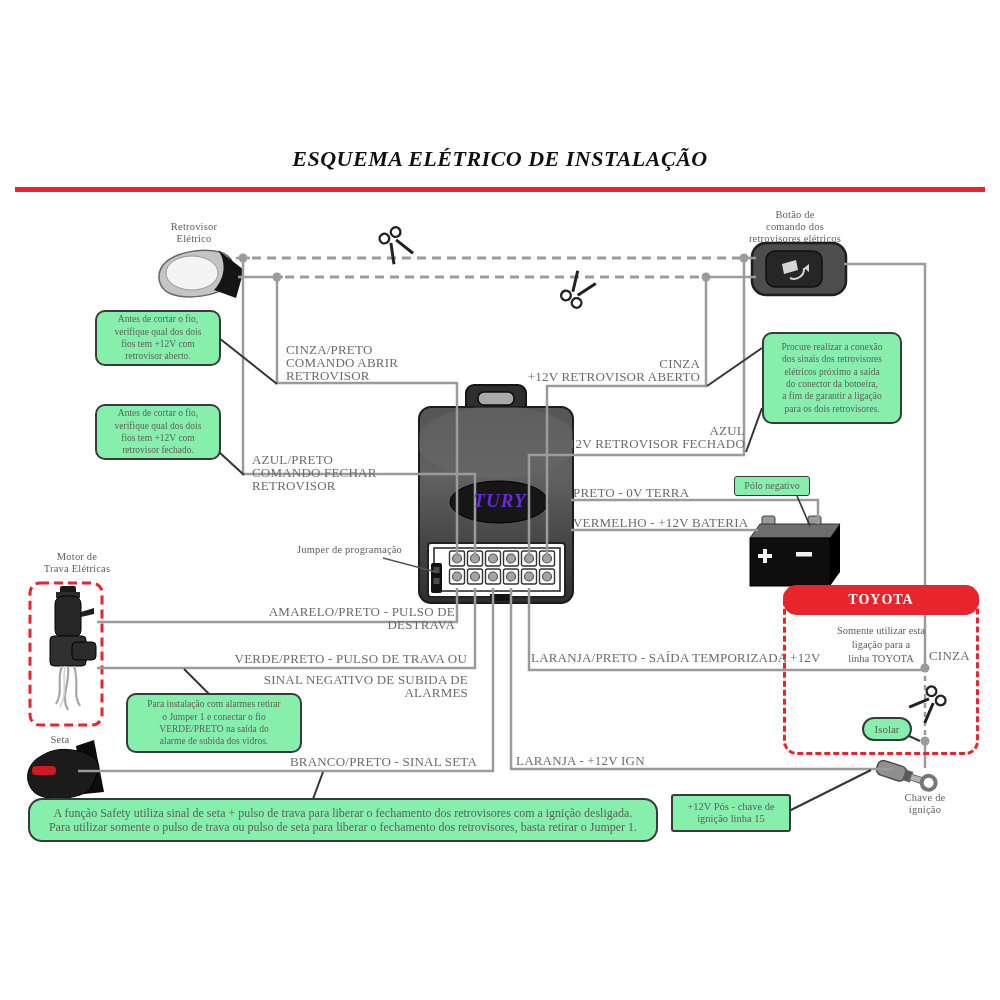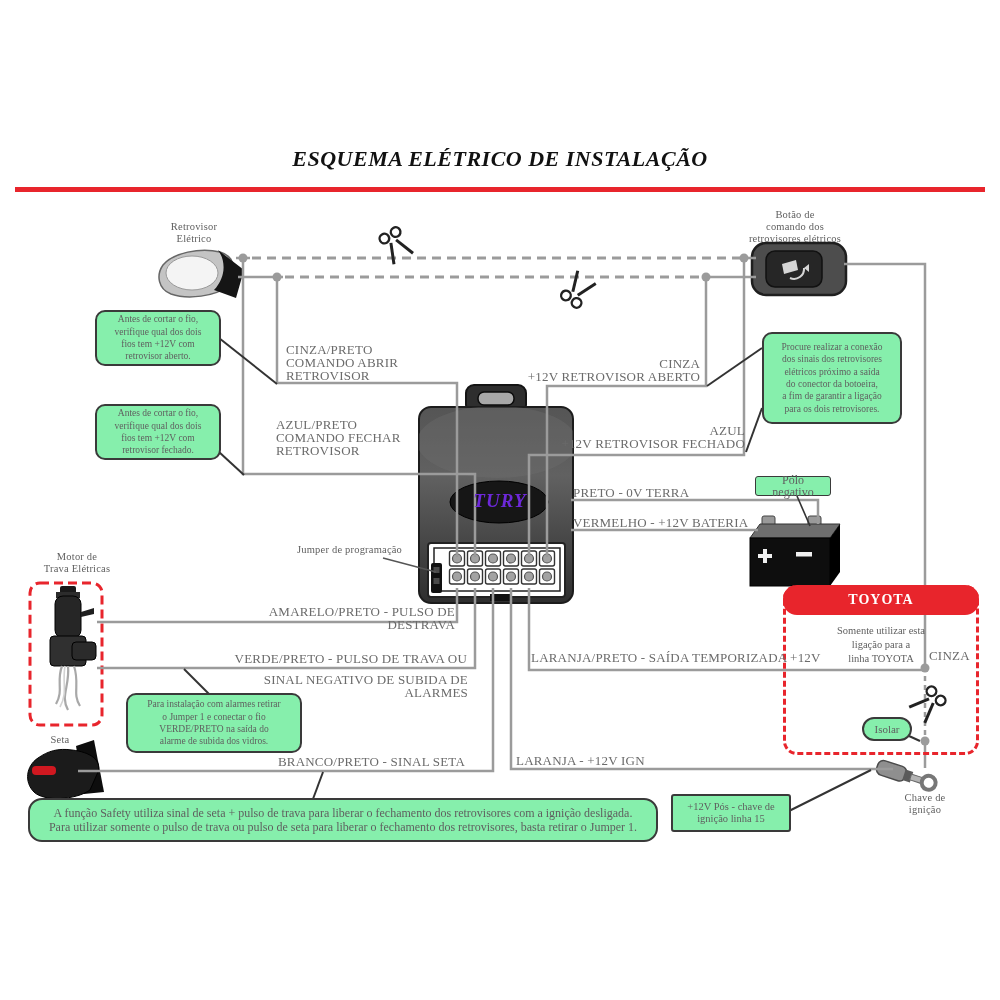--- a/index.html
+++ b/index.html
@@ -213,34 +213,34 @@
   <div class="lbl small ctr txtz" style="left:22px;top:551px;width:110px;">Motor de
 Trava Elétricas</div>
   <div class="lbl small ctr txtz" style="left:38px;top:734px;width:44px;">Seta</div>
   <div class="lbl small ctr txtz" style="left:888px;top:792px;width:74px;">Chave de
 ignição</div>
   <div class="lbl small txtz" style="left:297px;top:544px;">Jumper de programação</div>
 
   <div class="lbl txtz" style="left:286px;top:343px;width:130px;">CINZA/PRETO
 COMANDO ABRIR
 RETROVISOR</div>
-  <div class="lbl txtz" style="left:252px;top:418px;width:140px;margin-left:24px;">AZUL/PRETO
+  <div class="lbl txtz" style="left:252px;top:453px;width:140px;">AZUL/PRETO
 COMANDO FECHAR
 RETROVISOR</div>
   <div class="lbl rgt txtz" style="left:480px;top:357px;width:220px;">CINZA
 +12V RETROVISOR ABERTO</div>
   <div class="lbl rgt txtz" style="left:525px;top:424px;width:220px;">AZUL
 +12V RETROVISOR FECHADO</div>
   <div class="lbl txtz" style="left:573px;top:486px;">PRETO - 0V TERRA</div>
   <div class="lbl txtz" style="left:573px;top:516px;">VERMELHO - +12V BATERIA</div>
   <div class="lbl rgt txtz" style="left:205px;top:605px;width:250px;">AMARELO/PRETO - PULSO DE DESTRAVA</div>
   <div class="lbl rgt txtz" style="left:215px;top:652px;width:252px;">VERDE/PRETO - PULSO DE TRAVA OU</div>
   <div class="lbl rgt txtz" style="left:203px;top:673px;width:265px;">SINAL NEGATIVO DE SUBIDA DE ALARMES</div>
   <div class="lbl txtz" style="left:531px;top:651px;">LARANJA/PRETO - SAÍDA TEMPORIZADA +12V</div>
-  <div class="lbl rgt txtz" style="left:265px;top:755px;width:200px;">BRANCO/PRETO - SINAL SETA</div>
+  <div class="lbl rgt txtz" style="left:277px;top:755px;width:200px;">BRANCO/PRETO - SINAL SETA</div>
   <div class="lbl txtz" style="left:516px;top:754px;">LARANJA - +12V IGN</div>
 
   <div class="callout" style="left:95px;top:310px;width:126px;height:56px;">Antes de cortar o fio,
 verifique qual dos dois
 fios tem +12V com
 retrovisor aberto.</div>
   <div class="callout" style="left:95px;top:404px;width:126px;height:56px;">Antes de cortar o fio,
 verifique qual dos dois
 fios tem +12V com
 retrovisor fechado.</div>
@@ -251,21 +251,21 @@
 a fim de garantir a ligação
 para os dois retrovisores.</div>
   <div class="callout" style="left:126px;top:693px;width:176px;height:60px;">Para instalação com alarmes retirar
 o Jumper 1 e conectar o fio
 VERDE/PRETO na saída do
 alarme de subida dos vidros.</div>
   <div class="callout" style="left:28px;top:798px;width:630px;height:44px;font-size:12px;line-height:14px;border-radius:14px;">A função Safety utiliza sinal de seta + pulso de trava para liberar o fechamento dos retrovisores com a ignição desligada.
 Para utilizar somente o pulso de trava ou pulso de seta para liberar o fechamento dos retrovisores, basta retirar o Jumper 1.</div>
   <div class="callout rectbox" style="left:671px;top:794px;width:120px;height:38px;font-size:10.5px;">+12V Pós - chave de
 ignição linha 15</div>
-  <div class="callout rectbox" style="left:755px;top:476px;width:76px;height:20px;border-width:1.5px;font-size:12px;">Pólo negativo</div>
+  <div class="callout rectbox" style="left:734px;top:476px;width:76px;height:20px;border-width:1.5px;font-size:10px;">Pólo negativo</div>
   <div class="callout" style="left:850px;top:717px;width:50px;height:24px;border-radius:12px;font-size:11px;margin-left:12px;">Isolar</div>
 
   <div id="toyota-box">
     <div id="toyota-head">TOYOTA</div>
     <div id="toyota-note">Somente utilizar esta
 ligação para a
 linha TOYOTA</div>
   </div>
   <div class="lbl txtz" style="left:929px;top:649px;">CINZA</div>
 

